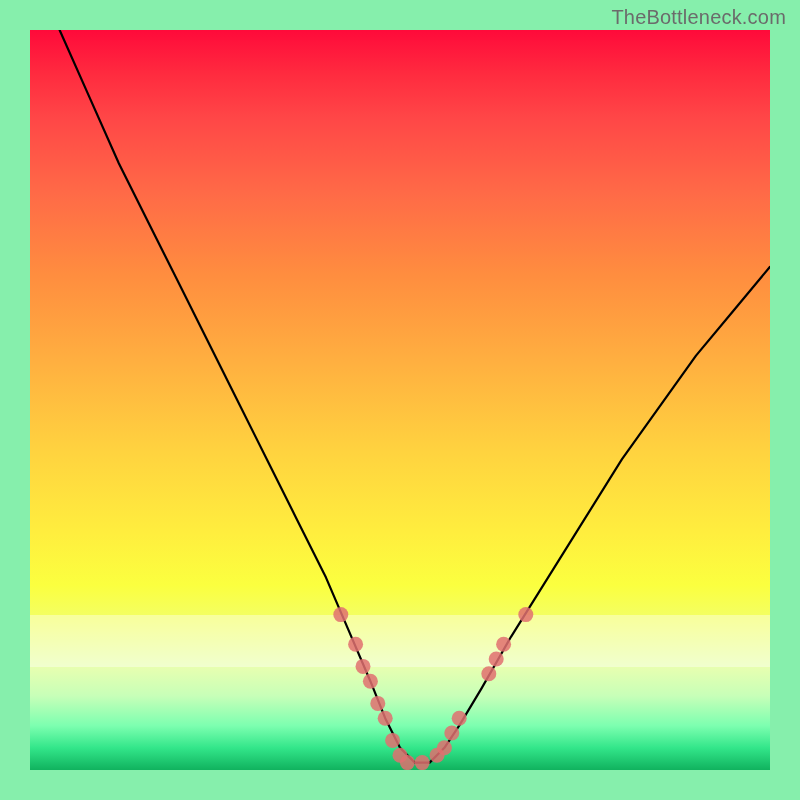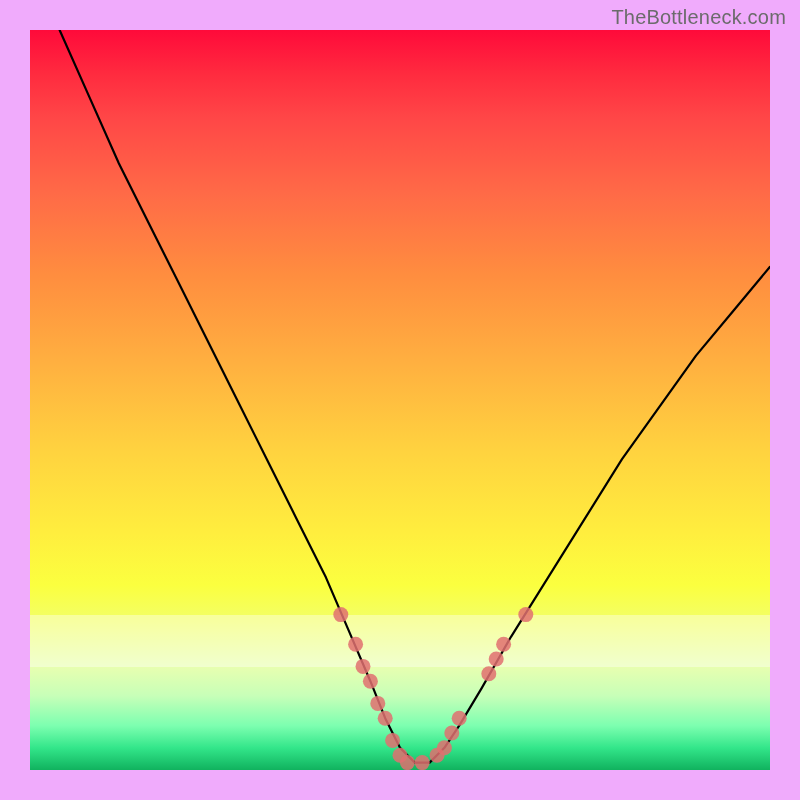--- a/index.html
+++ b/index.html
@@ -8,21 +8,21 @@
     width: 800px;
     height: 800px;
     overflow: hidden;
     font-family: Arial, Helvetica, sans-serif;
     background: #000;
   }
   .frame {
     position: relative;
     width: 800px;
     height: 800px;
-    background: #f0abfc;
+    background: #86efac;
     box-sizing: border-box;
   }
   .plot-area {
     position: absolute;
     left: 30px;
     top: 30px;
     width: 740px;
     height: 740px;
     
     background: linear-gradient(to bottom,

